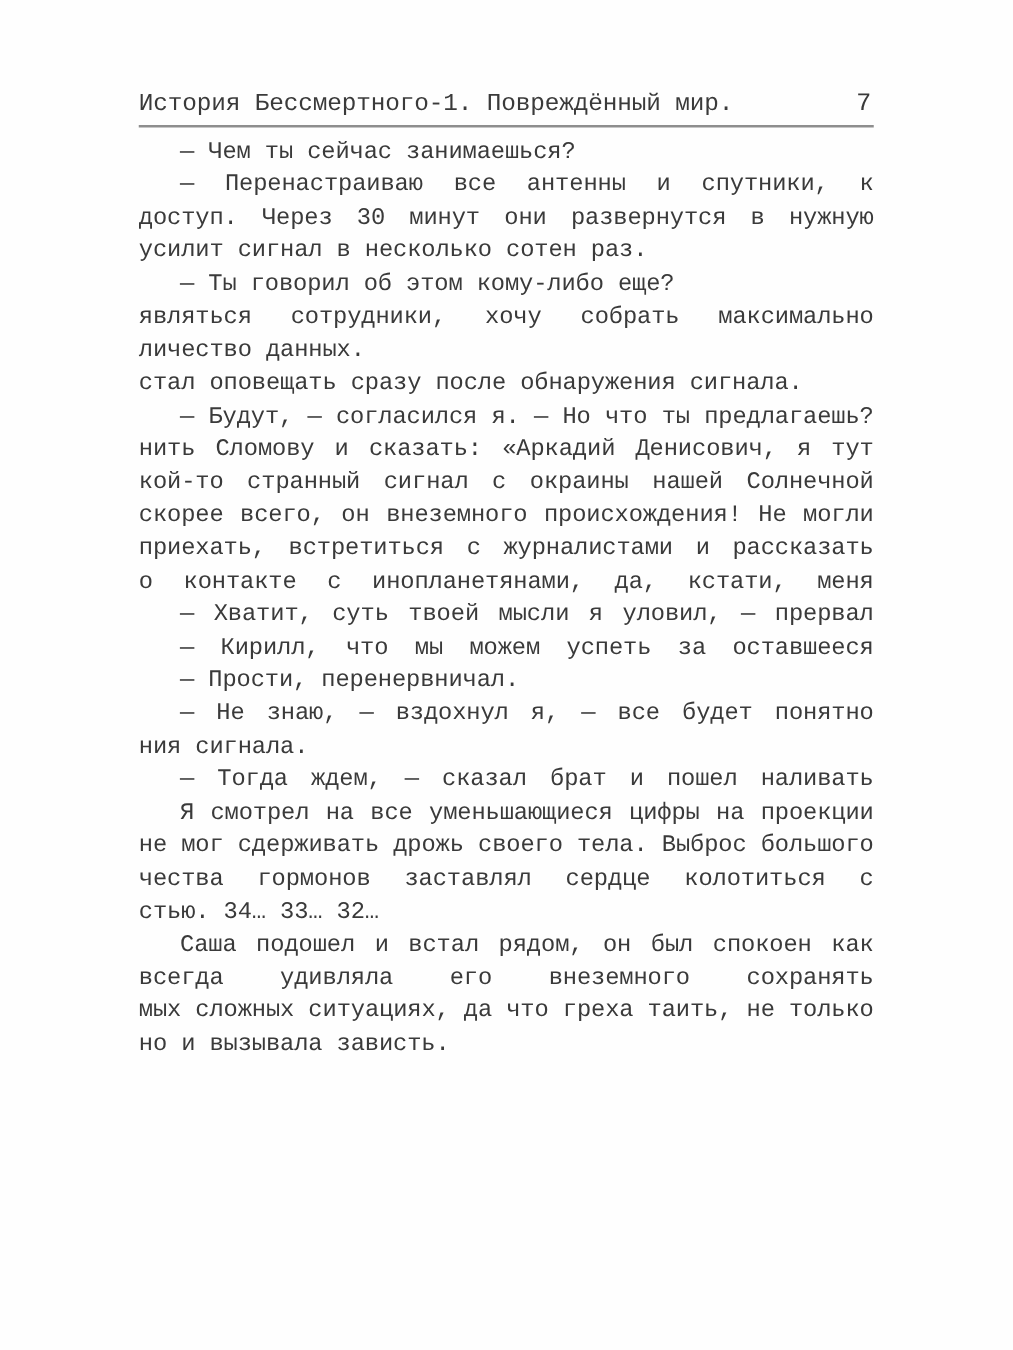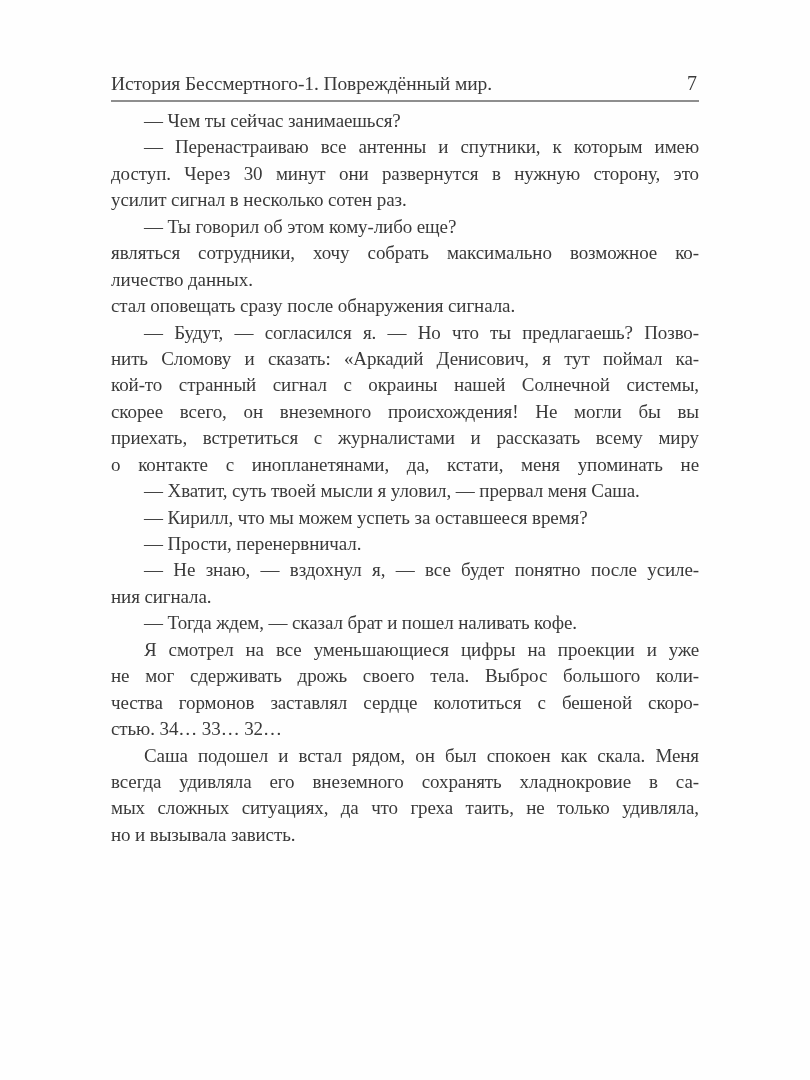--- a/index.html
+++ b/index.html
@@ -12,20 +12,21 @@
     height: 1080px;
     font-family: "Liberation Serif", "DejaVu Serif", serif;
     overflow: hidden;
   }
   .page {
     position: relative;
     width: 810px;
     height: 1080px;
     background: var(--bg-color, #fefefe);
     overflow: hidden;
+    font-family: Liberation Mono, monospace;
   }
   .running-head {
     position: absolute;
     left: 111px;
     width: 588px;
     top: 72px;
     display: flex;
     justify-content: space-between;
     align-items: baseline;
     border-bottom: 2px solid var(--rule-color, #8e8e8e);

